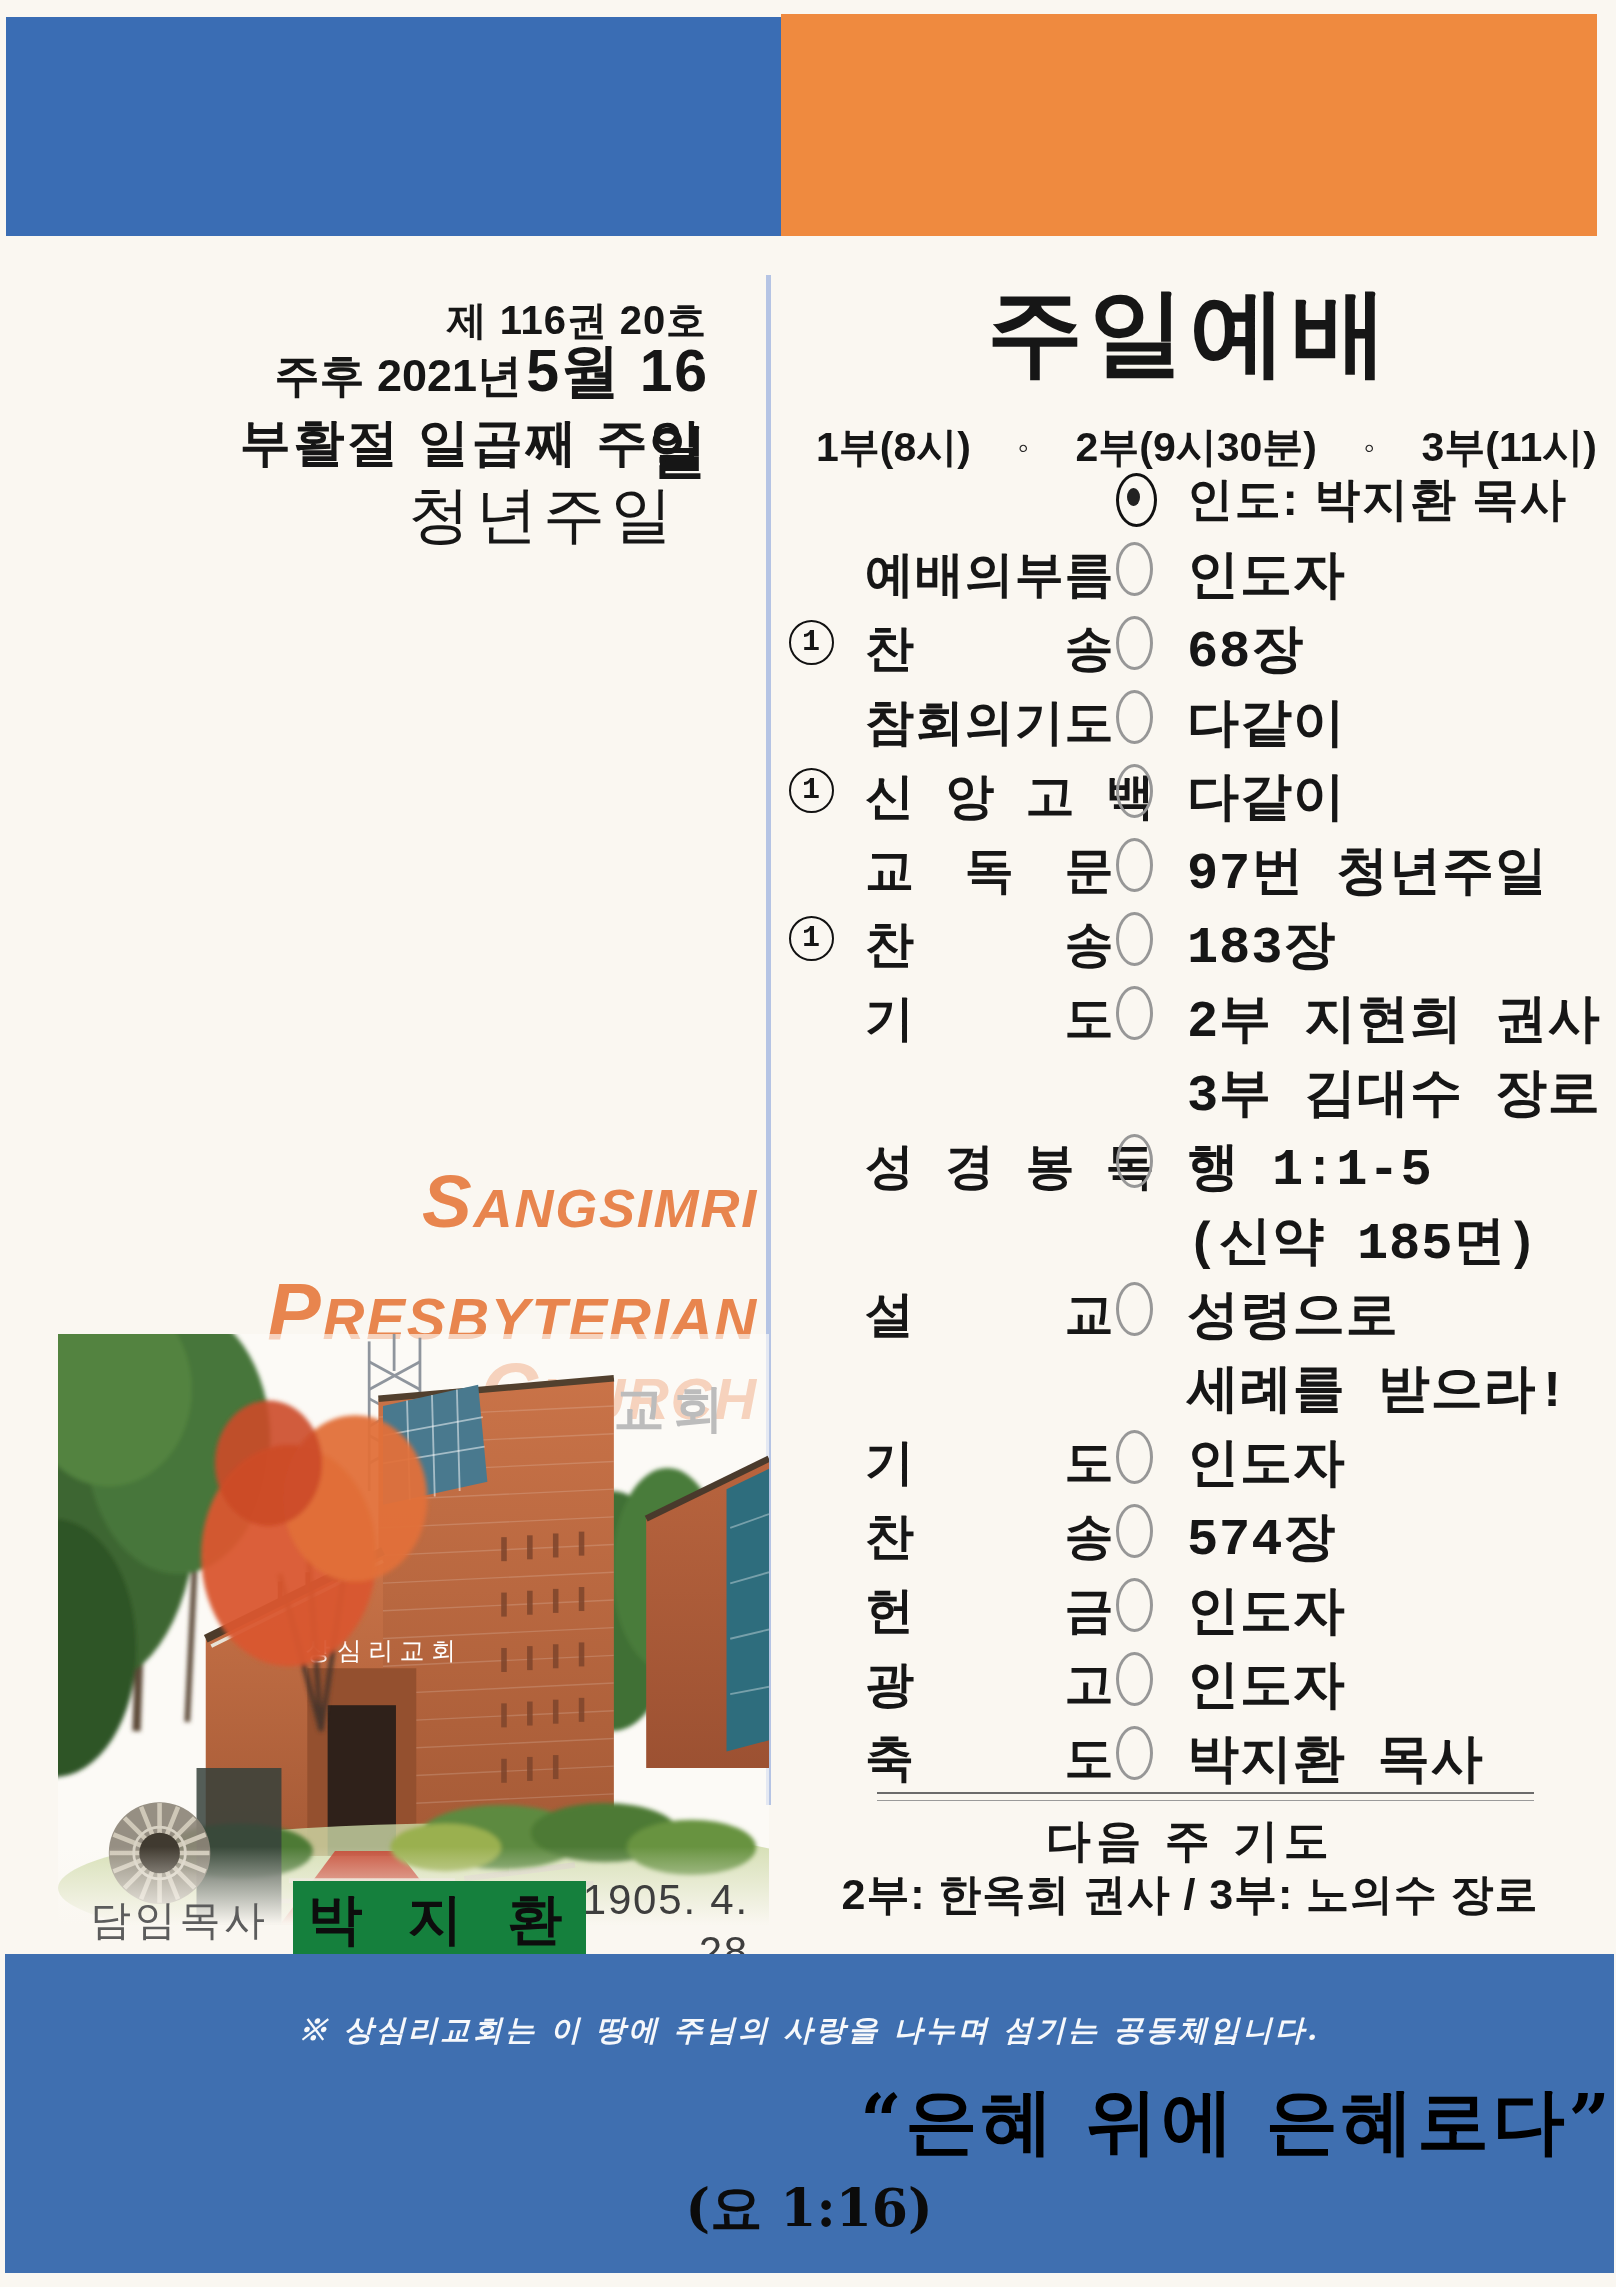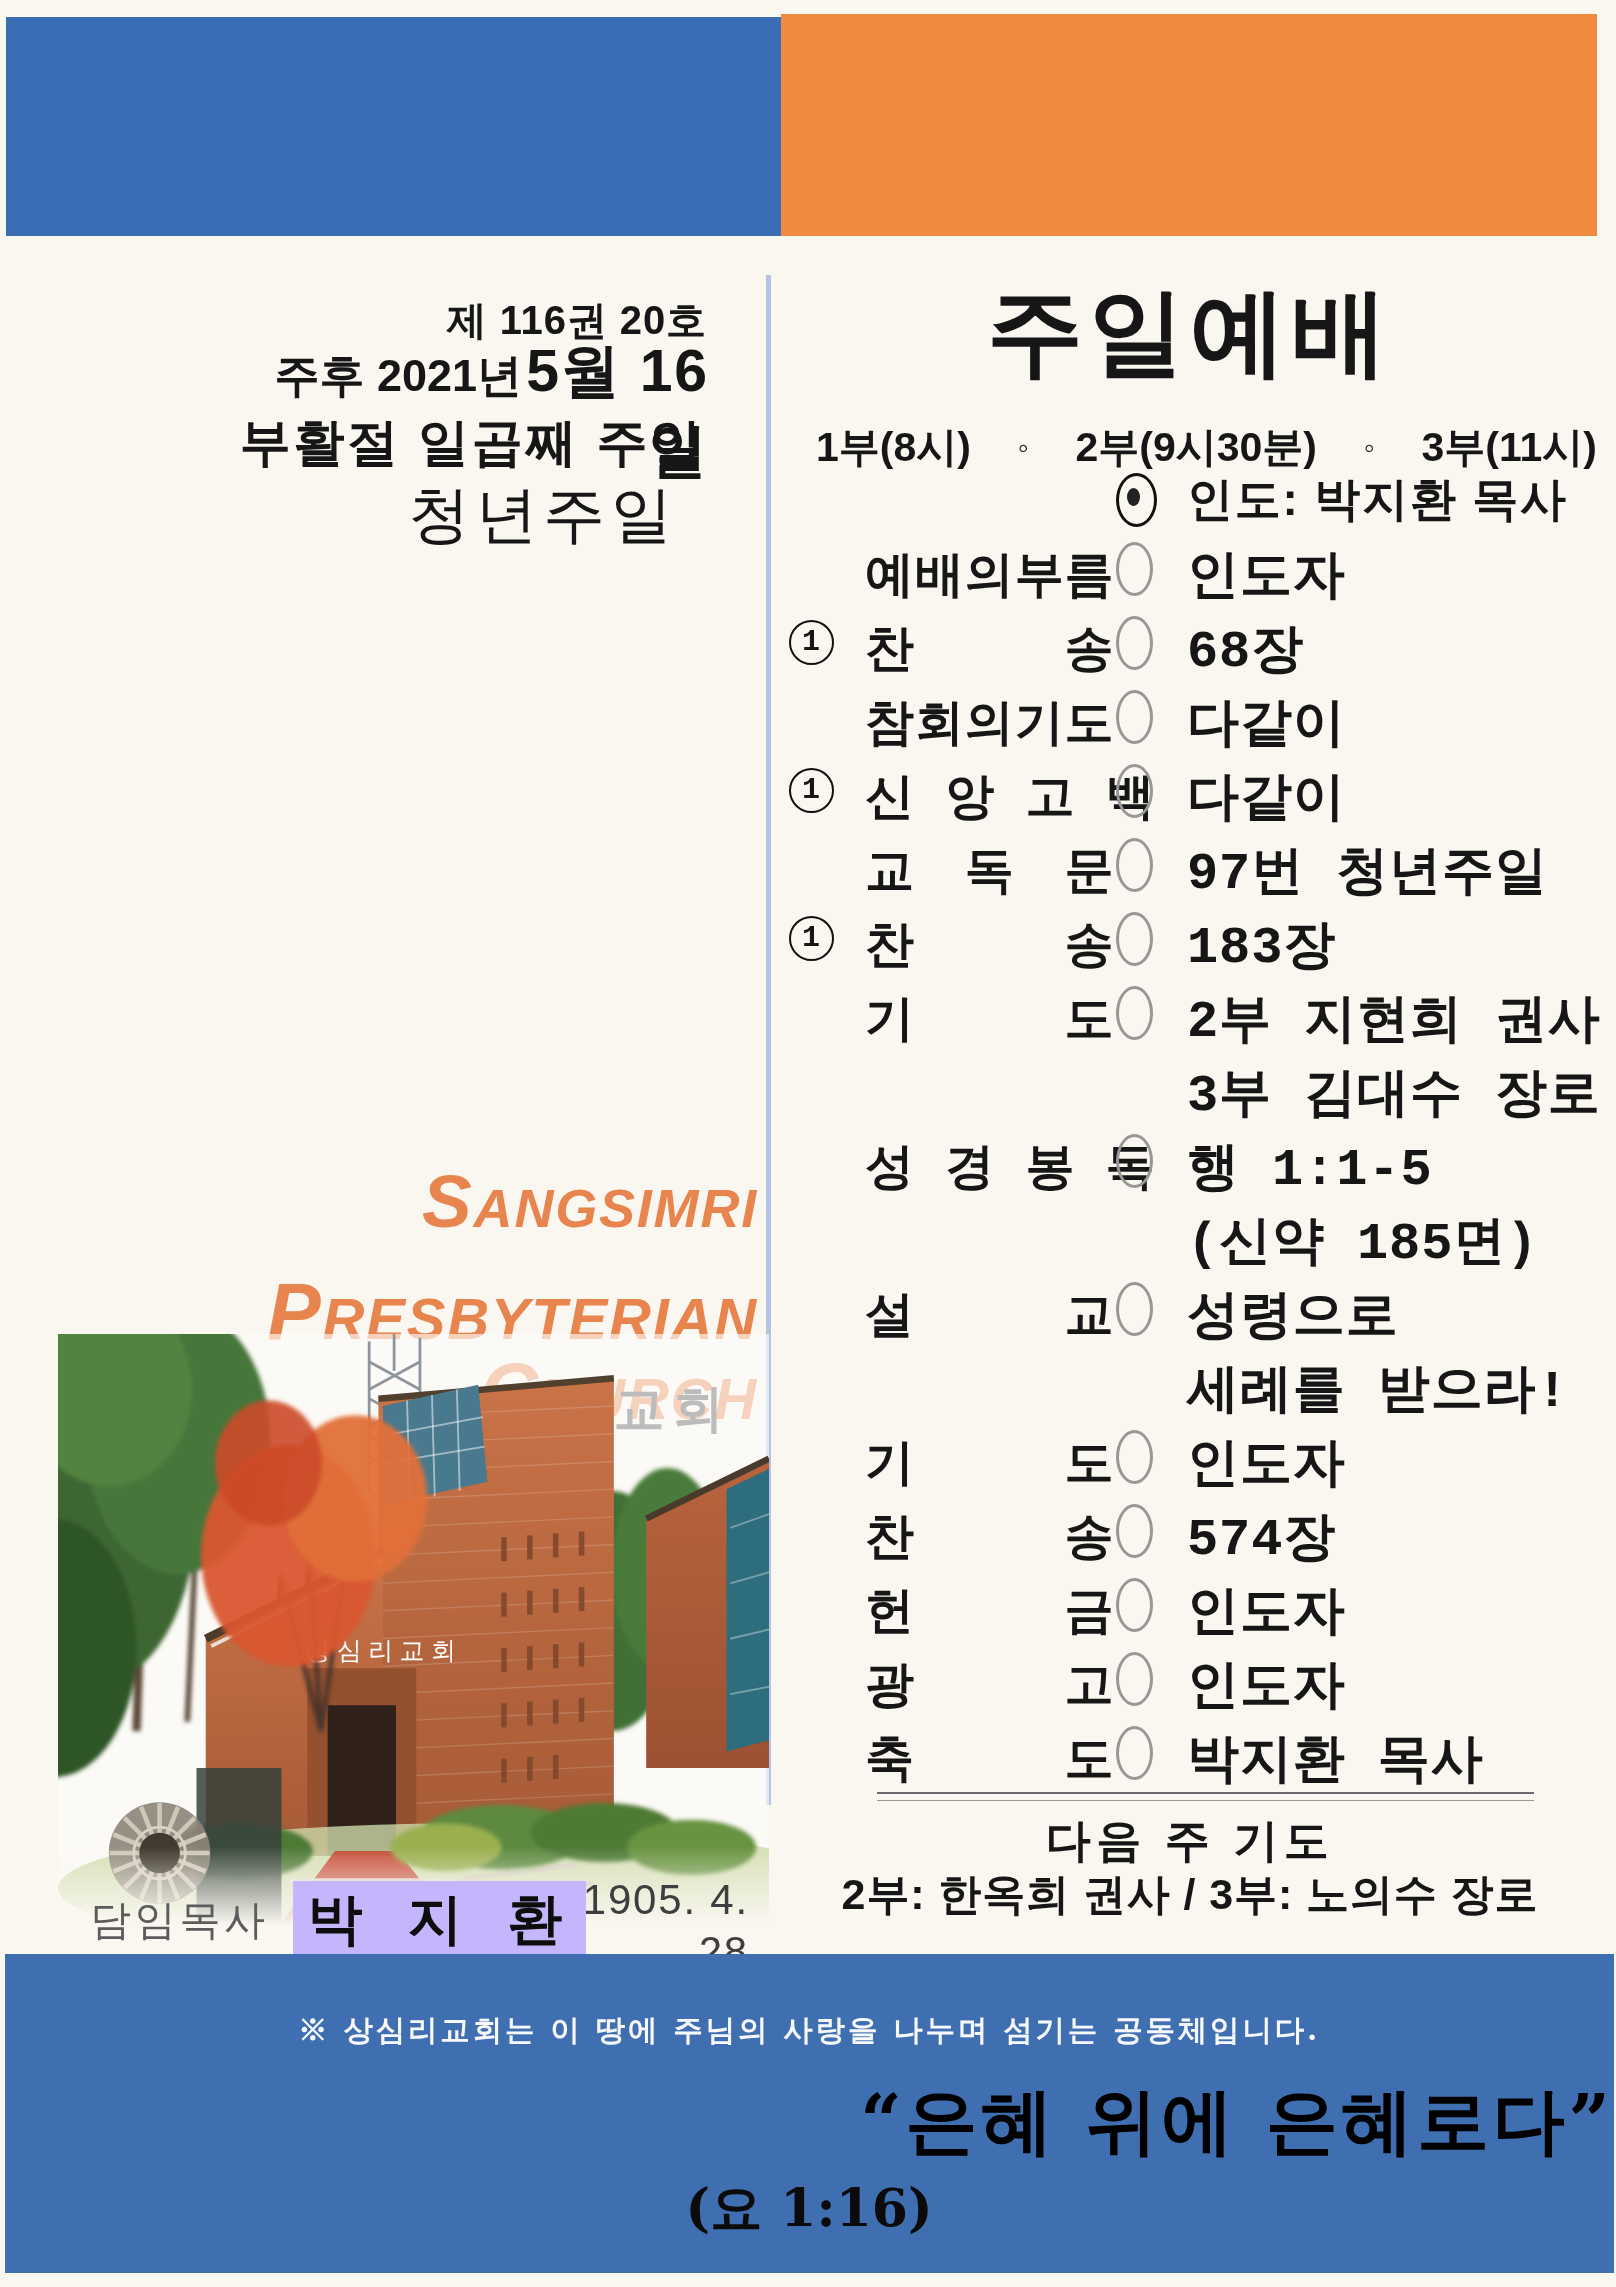--- a/index.html
+++ b/index.html
@@ -32,21 +32,21 @@
   .logo-2{top:1272px;font-size:58px;letter-spacing:1.8px;}
   .logo .init{font-size:1.38em;}
   .logo-kr{left:92px;top:1383px;width:640px;text-align:right;font-size:51px;font-weight:600;color:#42454c;letter-spacing:8.3px;font-style:normal;}
 
   
   .photo{left:58px;top:1334px;width:711px;height:591px;}
 
   .founding-caption{left:369px;top:1872px;width:380px;text-align:right;font-size:42px;color:#3e3e3e;letter-spacing:1.8px;}
   .pastor-line{left:90px;top:1881px;display:flex;align-items:center;gap:24px;}
   .pastor-label{font-size:41px;color:#5c5c5c;letter-spacing:3.7px;}
-  .pastor-name{font-size:55px;font-weight:700;letter-spacing:14.8px;background:#c4b5fd;padding:1.8px 9.2px 3.7px 14.8px;color:#0d0d0d;}
+  .pastor-name{font-size:55px;font-weight:700;letter-spacing:14.8px;background:#15803d;padding:1.8px 9.2px 3.7px 14.8px;color:#0d0d0d;}
 
   
   .svc-title{left:784px;top:269px;width:812px;text-align:center;font-size:96px;font-weight:800;letter-spacing:5.5px;}
   .svc-times{left:816px;top:420px;width:781px;display:flex;justify-content:space-between;align-items:center;font-size:41px;font-weight:600;}
   .dotsep{font-size:31px;color:#222;}
   .leader-line{left:784px;top:469px;width:812px;height:59px;}
   .leader-bullet{position:absolute;left:332px;top:3.7px;width:35px;height:48px;border:3.7px solid #111;border-radius:50%;}
   .leader-bullet::after{content:"";position:absolute;left:8.3px;top:12px;width:13px;height:18.5px;background:#222;border-radius:50%;}
   .leader-text{position:absolute;left:403px;top:0;font-size:46px;font-weight:700;letter-spacing:1.8px;}
 
@@ -60,21 +60,21 @@
   .wval{position:absolute;left:403px;top:7.4px;font-size:52px;font-weight:600;white-space:pre;letter-spacing:0.9px;}
 
   
   .nw-divider{left:877px;top:1792px;width:657px;height:5.5px;border-top:2.8px solid #6b6b6b;border-bottom:0.9px solid #9a9a9a;}
   .nw-title{left:784px;top:1811px;width:812px;text-align:center;font-size:45px;font-weight:600;letter-spacing:5.5px;}
   .nw-detail{left:784px;top:1866px;width:812px;text-align:center;font-size:43px;font-weight:600;letter-spacing:0.9px;}
 
   
   .footer{left:4.6px;top:1954px;width:1609px;height:319px;background:#3f6fb0;}
   .motto{position:absolute;left:0;top:57px;width:100%;text-align:center;color:#f6f8fb;
-         font-size:29.5px;letter-spacing:2.8px;font-weight:600;
+         font-size:29.5px;font-style:italic;letter-spacing:2.8px;font-weight:600;
          font-family:"DejaVu Serif", serif;}
   .quote{position:absolute;left:0;top:120px;width:100%;text-align:right;color:#000000;
          font-size:72px;font-weight:800;letter-spacing:3.7px;font-family:"DejaVu Serif", serif;}
   .reference{position:absolute;left:0;top:220px;width:100%;text-align:center;color:#0b0b0b;
          font-size:52px;font-weight:600;font-family:"DejaVu Serif", serif;}
 </style>
 </head>
 <body>
 
 <div class="canvas">

